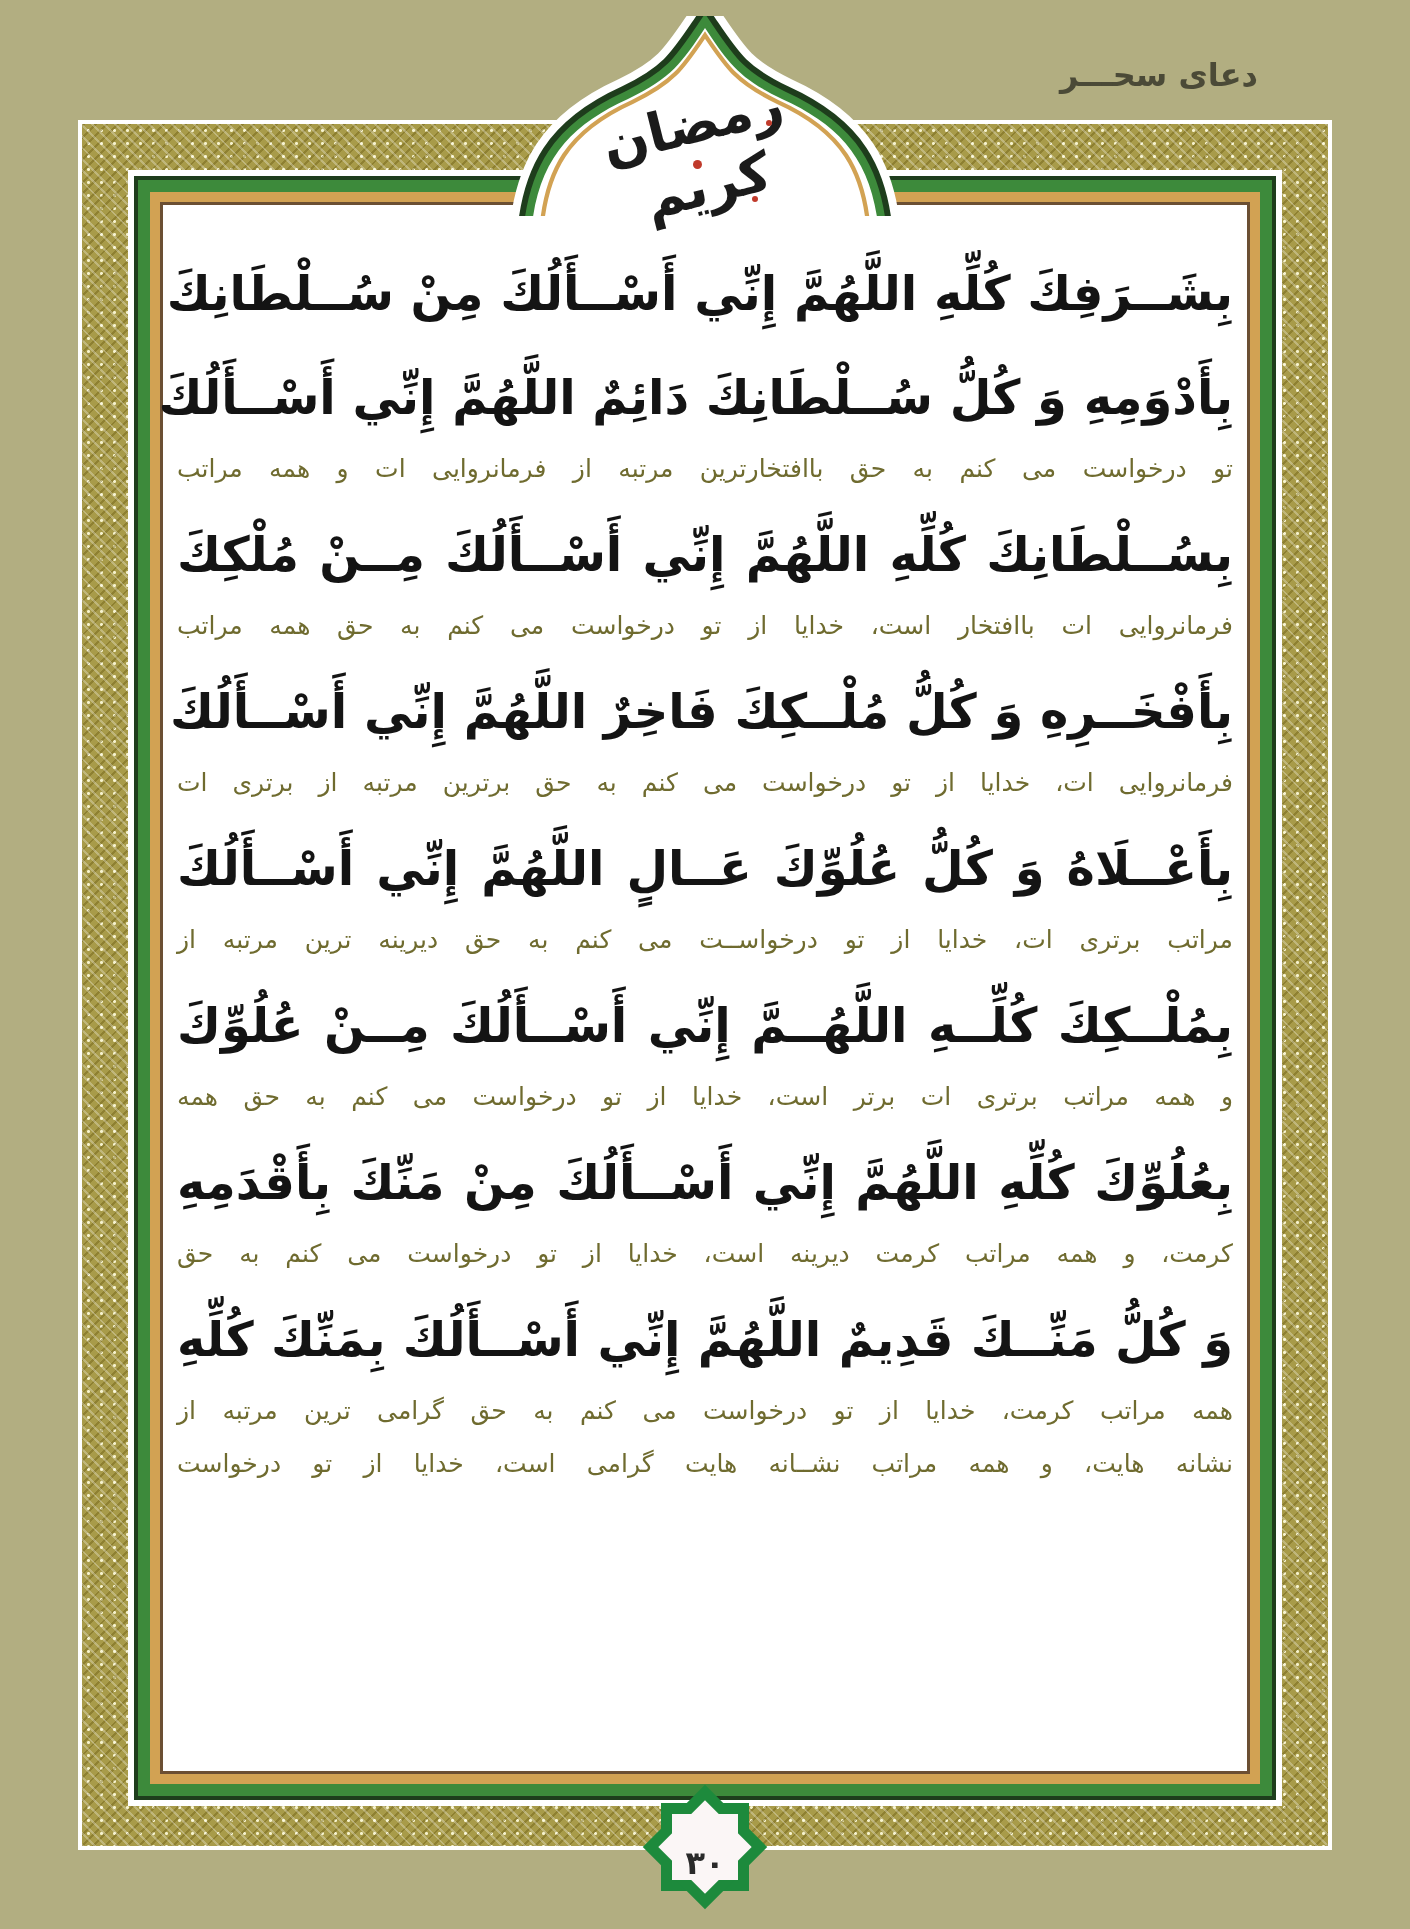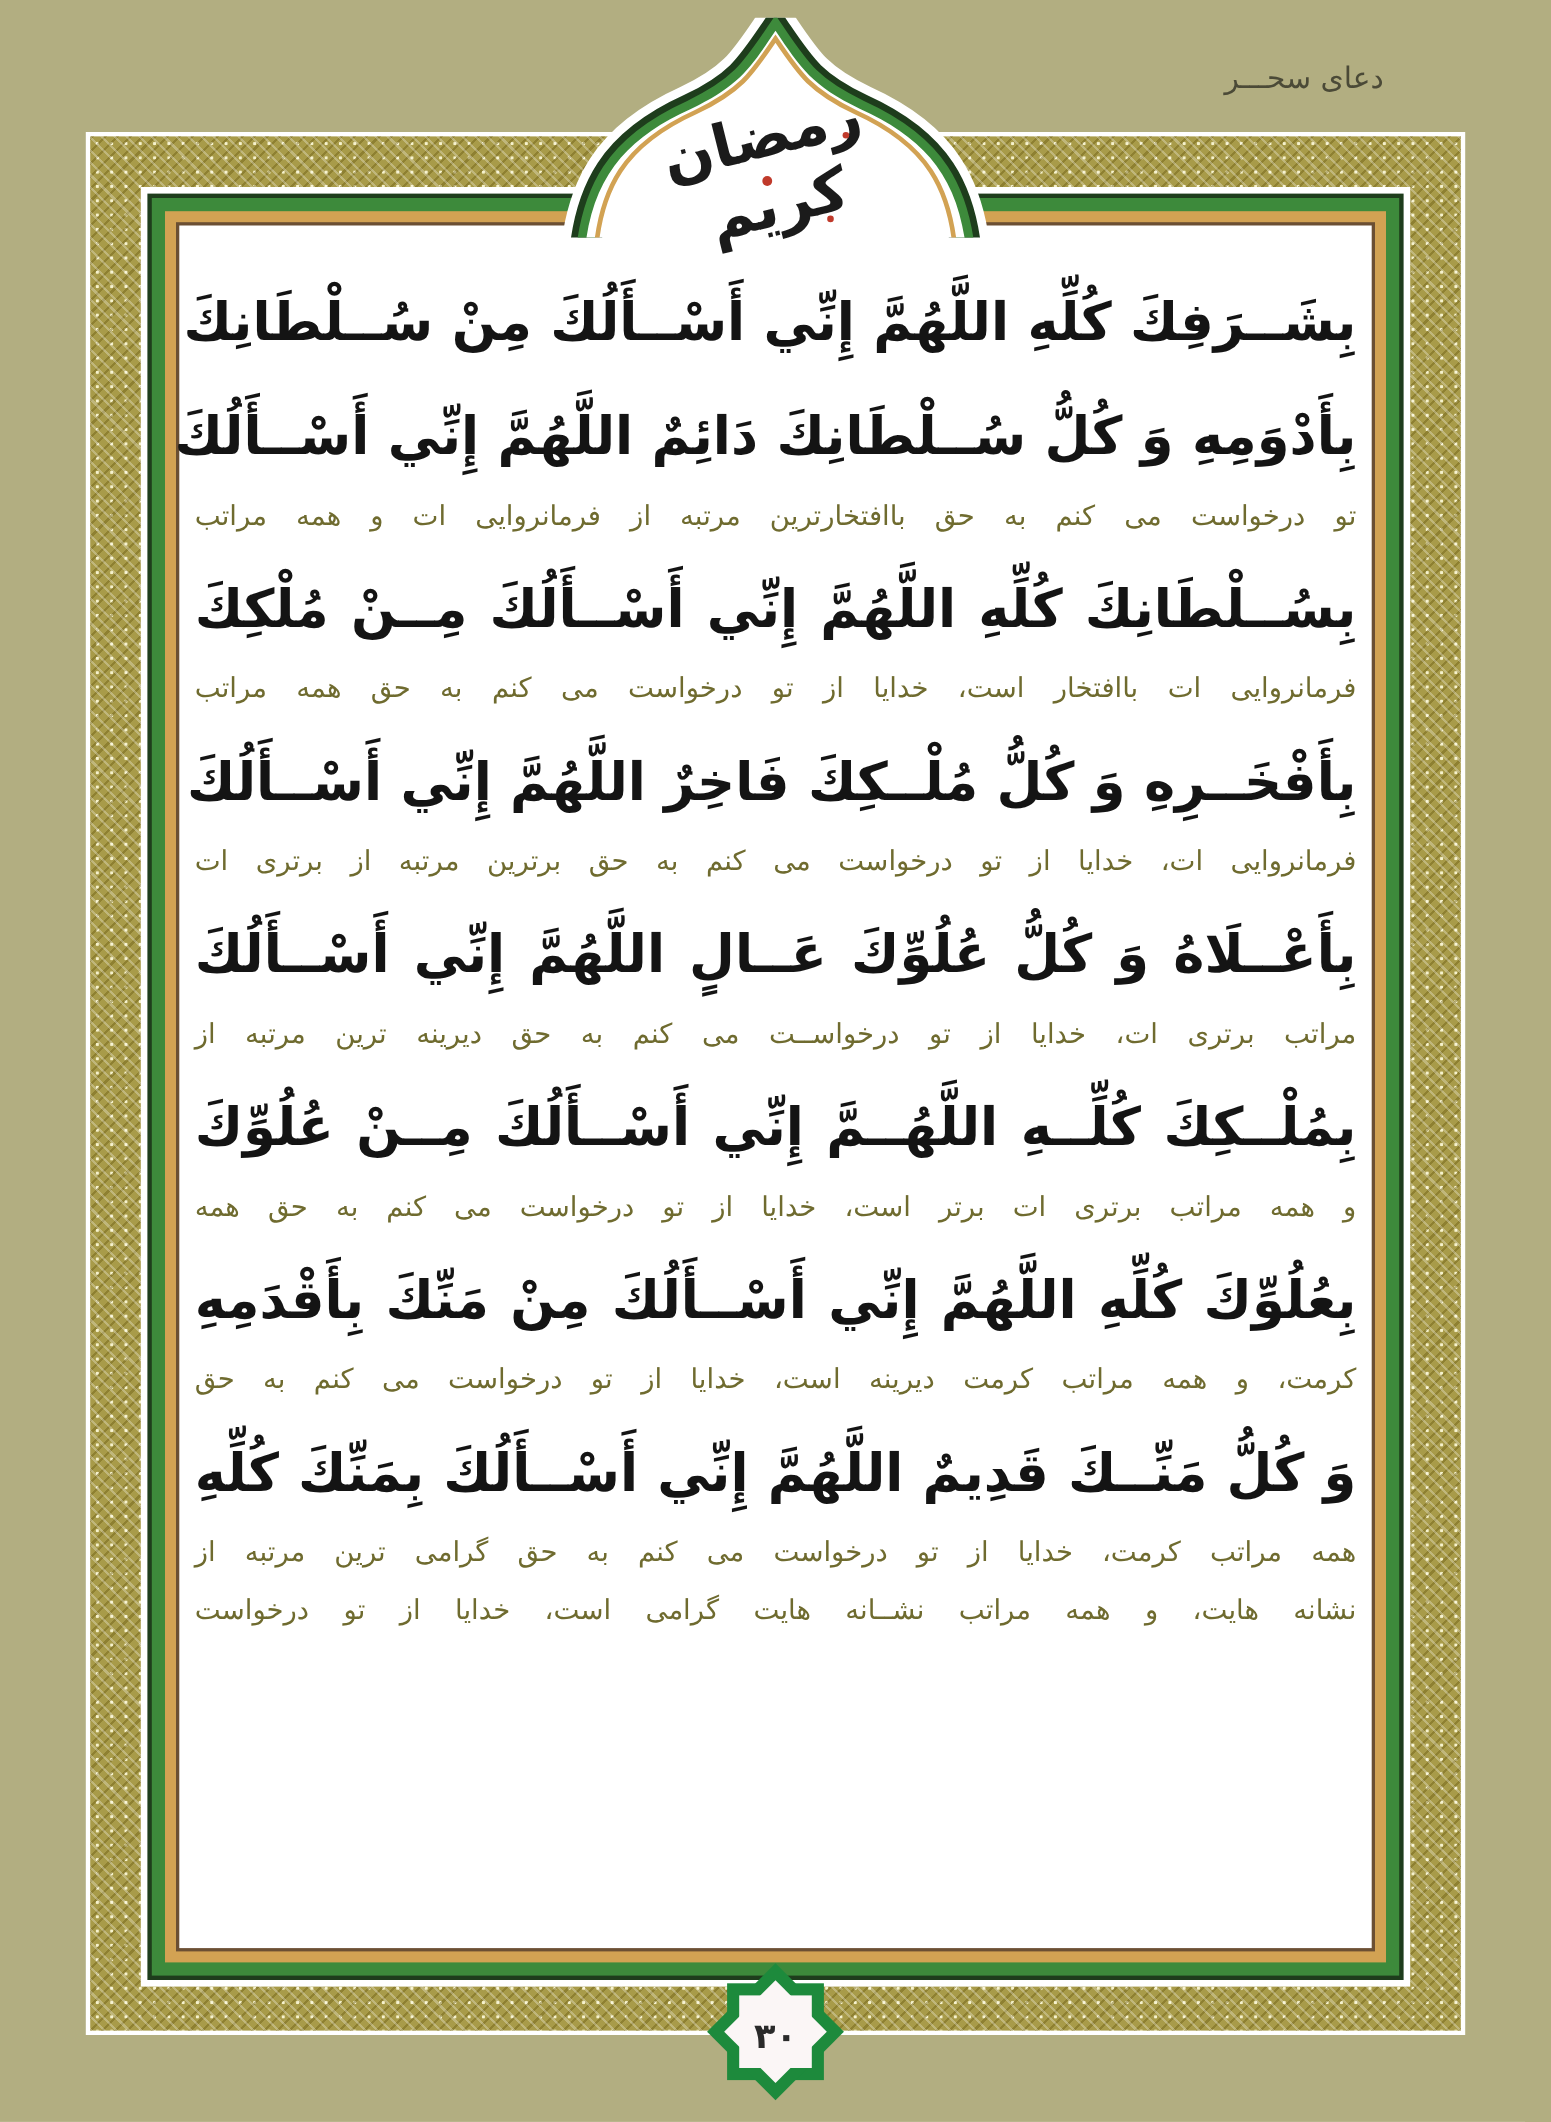--- a/index.html
+++ b/index.html
@@ -5,21 +5,21 @@
   html,body{margin:0;padding:0;}
   body{
     width:1410px;height:1929px;position:relative;overflow:hidden;
     background:var(--page-bg,#b2ae81);
     font-family:"DejaVu Sans",sans-serif;
   }
   
   .header-title{
     position:absolute;top:56px;right:152px;
     color:var(--header-text,#4b4a37);
-    font-size:27px;letter-spacing:1px;
+    font-size:32px;letter-spacing:1px;font-weight:bold;
   }
   
   .frame{
     position:absolute;left:78px;top:120px;width:1254px;height:1730px;
     box-sizing:border-box;background:var(--white,#fff);padding:4px;
   }
   .f-gold{
     width:100%;height:100%;box-sizing:border-box;
     padding:46px 46px 40px 46px;
     background-color:var(--gold,#a89b49);
@@ -66,21 +66,21 @@
   .red-dot.d3{left:752px;top:196px;width:6px;height:6px;}
   
   .star{position:absolute;left:640px;top:1782px;width:130px;height:130px;z-index:8;}
   .star .sq{
     position:absolute;left:21px;top:21px;width:88px;height:88px;
     background:var(--star-green,#1d8a3c);
   }
   .star .sq.rot{transform:rotate(45deg);}
   .star .sq.in{left:32px;top:32px;width:66px;height:66px;background:#fbf6f6;}
   .page-number{
-    position:absolute;left:0;top:4px;width:130px;height:130px;
+    position:absolute;left:0;top:16px;width:130px;height:130px;
     display:flex;align-items:center;justify-content:center;
     font-size:32px;font-weight:bold;color:#2a2a2a;
   }
 </style>
 </head>
 <body>
 
 <div class="header-title">دعای سحـــر</div>
 
 <div class="frame">

